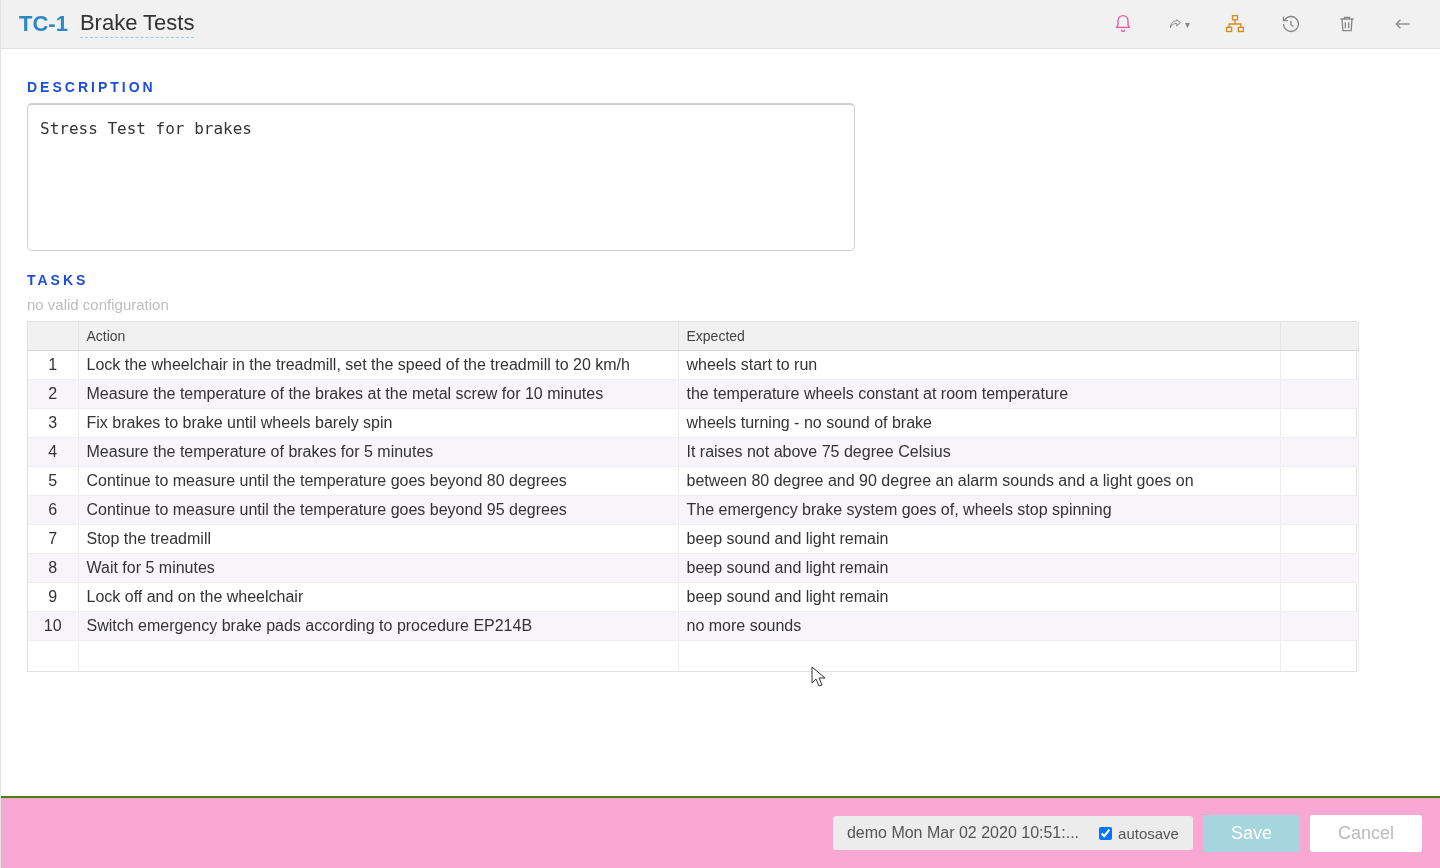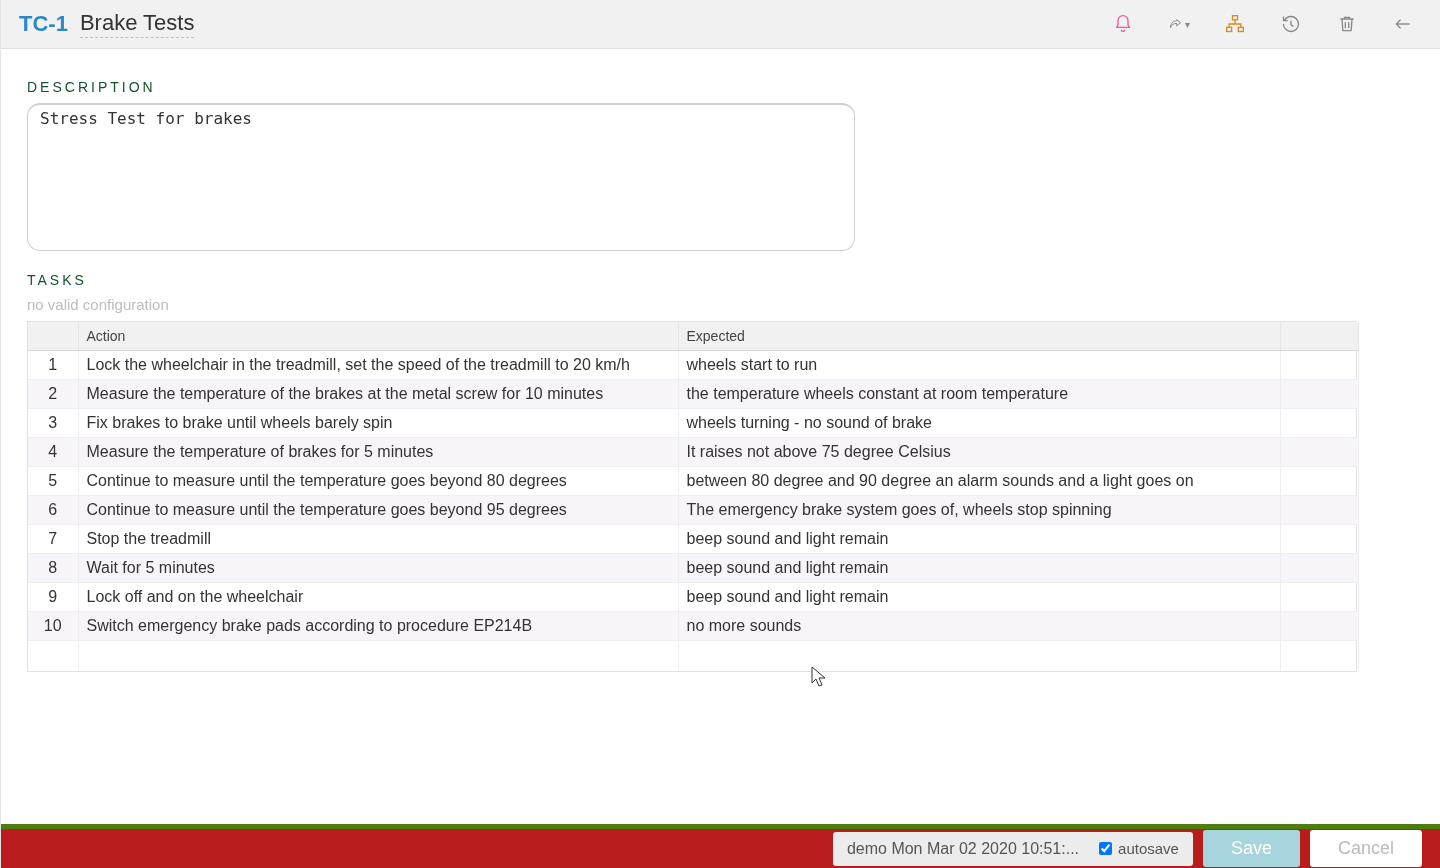--- a/index.html
+++ b/index.html
@@ -54,32 +54,33 @@
   .share-wrap { display:flex; align-items:center; gap:2px; }
   .chev { font-size:10px; color:#888; }
 
   
   .main {
     padding: 30px 26px 0 26px;
     flex:1;
     overflow:auto;
   }
   .section-label {
-    color: #14532d;
+    color: #1d4ed8;
     font-size: 14px;
     letter-spacing: 3px;
     margin-bottom: 8px;
+    font-weight: bold;
   }
   .desc-box {
     width: 828px;
     height: 148px;
     border: 1px solid #d0d0d0;
     border-top: 2px solid #cfcfcf;
-    border-radius: 13px;
-    padding: 4px 12px;
+    border-radius: 5px;
+    padding: 14px 12px;
     font-size: 16px;
     color: #333;
     background: linear-gradient(#fcfcfc,#ffffff 6px);
     margin-bottom: 18px;
     resize: none;
     outline: none;
   }
   .tasks-msg {
     color: #bdbdbd;
     font-size: 15px;
@@ -123,23 +124,23 @@
   }
   col.c-num { width: 50px; }
   col.c-action { width: 600px; }
   col.c-expected { width: 602px; }
   col.c-extra { width: 78px; }
   td.num { text-align: center; color:#555; }
   tr.blank td { height: 30px; }
 
   
   .footer {
-    height: 44px;
-    border-top: 5px solid #4d7c0f;
-    background: #b91c1c;
+    height: 72px;
+    border-top: 2px solid #4d7c0f;
+    background: #f9a8d4;
     display: flex;
     align-items: center;
     justify-content: flex-end;
     padding: 0 18px;
     gap: 10px;
   }
   .status-chip {
     background: #ececec;
     border-radius: 3px;
     padding: 8px 14px;

